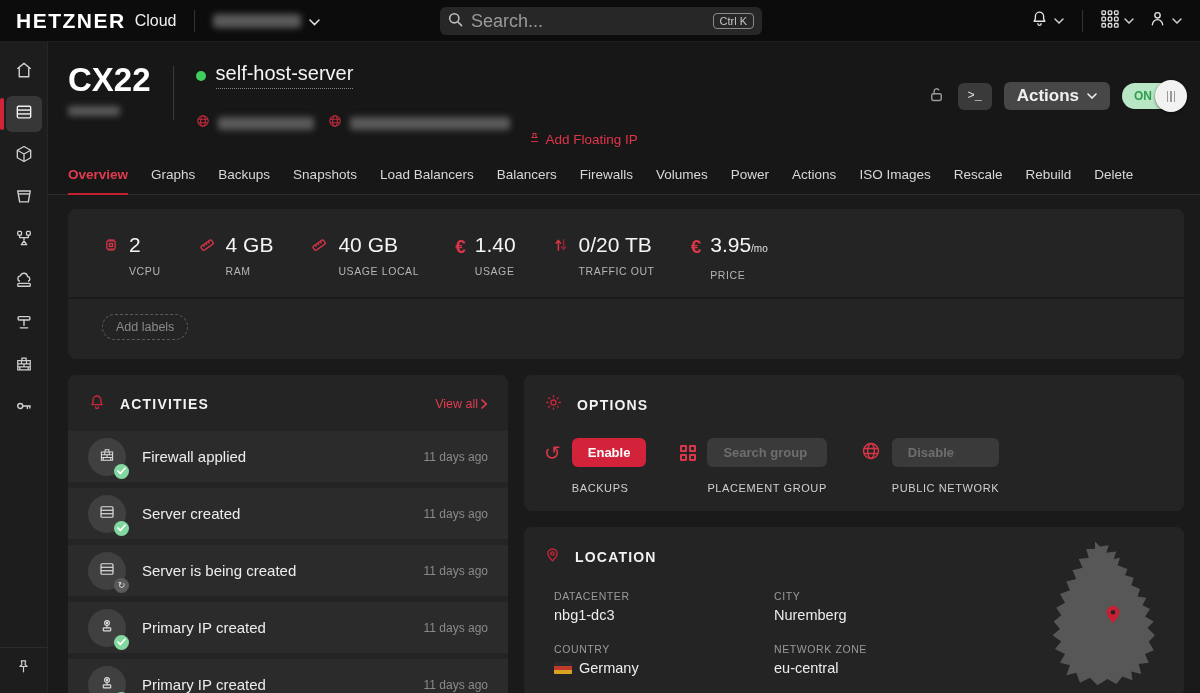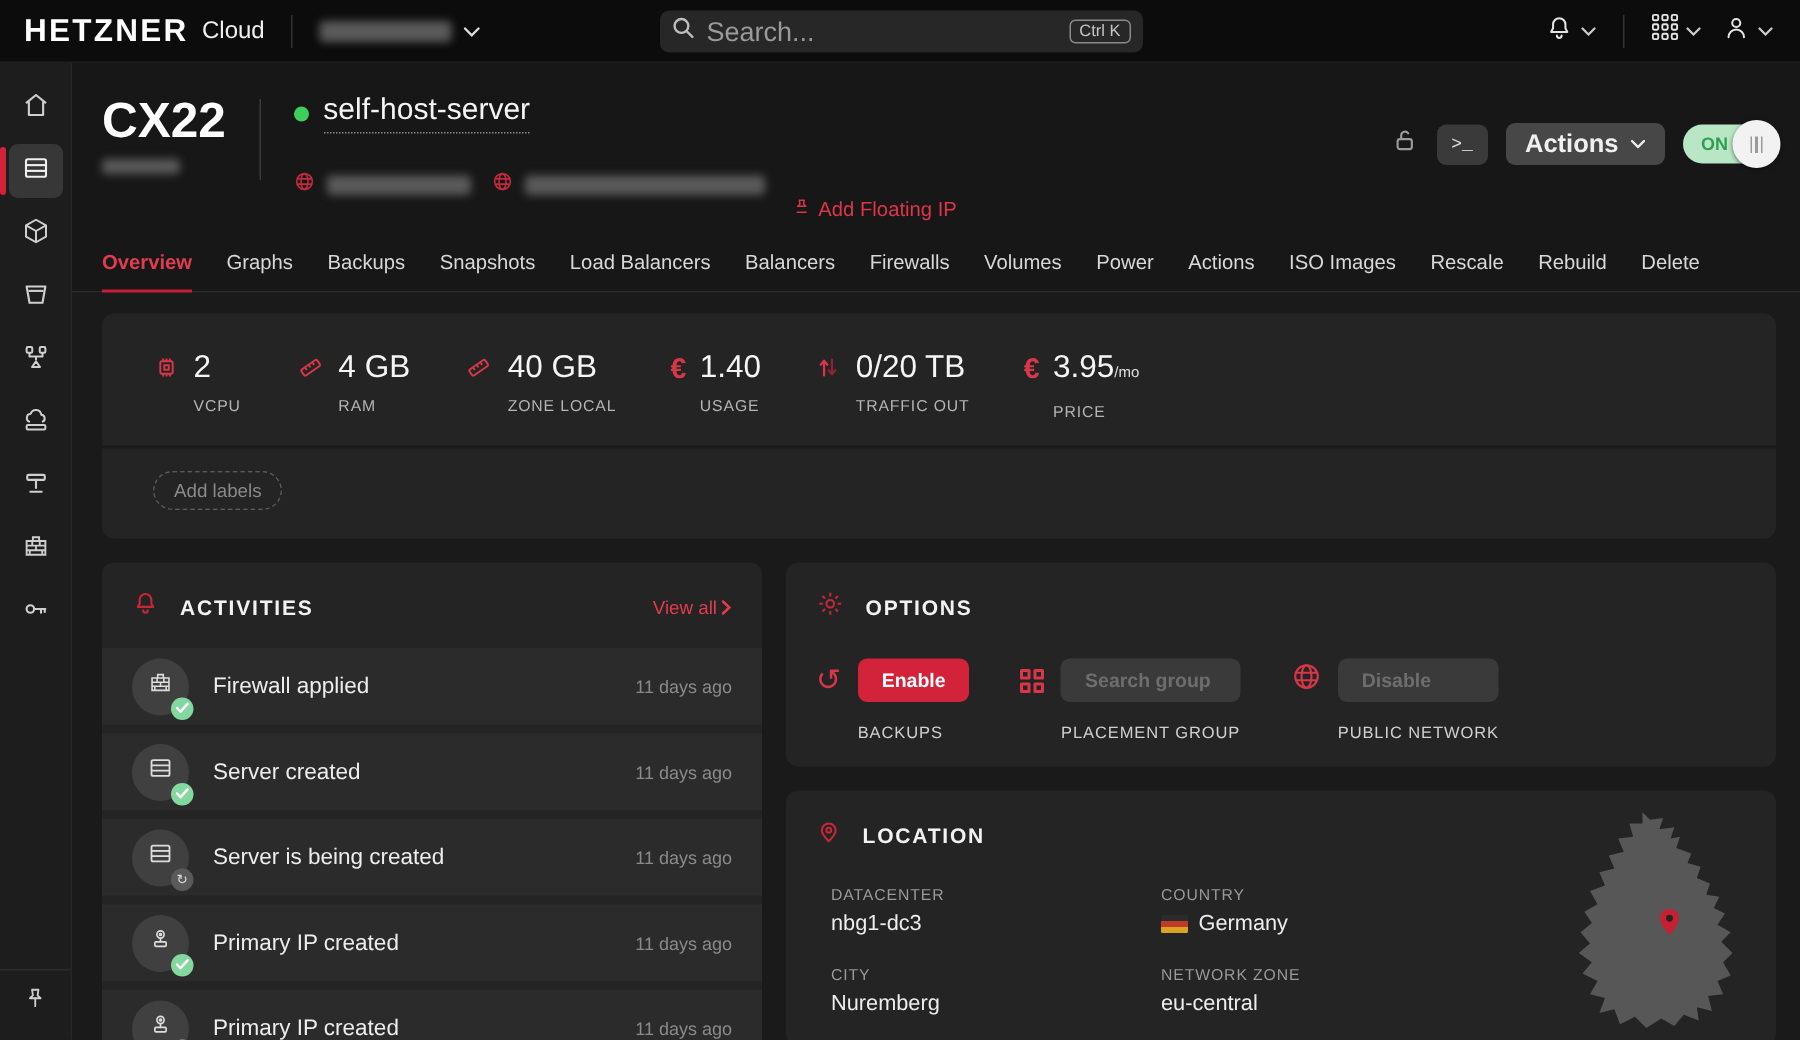--- a/index.html
+++ b/index.html
@@ -365,21 +365,21 @@
         </div>
         <div class="stat">
           <span class="stat-icon"><svg width="20" height="18" viewBox="0 0 24 24" fill="none" stroke="#d93649" stroke-width="1.7">
                 <g transform="rotate(-35 12 12)">
                   <rect x="3.5" y="9" width="17" height="6.5" rx="1.5"></rect>
                   <path d="M8 9v3M12 9v3M16 9v3"></path>
                 </g>
               </svg></span>
           <div>
               <div class="stat-value">40 GB</div>
-              <div class="stat-label">ZONE LOCAL</div>
+              <div class="stat-label">USAGE LOCAL</div>
             </div>
         </div>
         <div class="stat">
           <span class="stat-icon euro">€</span>
           <div>
               <div class="stat-value">1.40</div>
               <div class="stat-label">USAGE</div>
             </div>
         </div>
         <div class="stat">
@@ -554,33 +554,33 @@
                   <circle cx="12" cy="10.5" r="2.3"></circle>
                 </svg></span>
             <span class="panel-title">LOCATION</span>
           </div>
           <div class="loc-fields">
             <div>
               <div class="f-label">DATACENTER</div>
               <div class="f-value">nbg1-dc3</div>
             </div>
             <div>
+              <div class="f-label">CITY</div>
+              <div class="f-value">Nuremberg</div>
+            </div>
+            <div>
               <div class="f-label">COUNTRY</div>
               <div class="f-value">
                 <span class="flag">
                     <i class="b"></i>
                     <i class="r"></i>
                     <i class="g"></i>
                   </span>
                 <span>Germany</span>
               </div>
-            </div>
-            <div>
-              <div class="f-label">CITY</div>
-              <div class="f-value">Nuremberg</div>
             </div>
             <div>
               <div class="f-label">NETWORK ZONE</div>
               <div class="f-value">eu-central</div>
             </div>
           </div>
           <div class="map-wrap">
             <svg width="128" height="150" viewBox="0 0 100 120">
               <path fill="#575757" d="M46,2 L50,6 L57,5 L55,11 L63,10 L61,16 L66,15 L64,21 L72,24 L70,29 L77,31 L75,37 L82,40 L80,46 L87,47 L84,53 L90,56 L86,62 L93,66 L88,71 L94,77 L89,82 L93,89 L86,92 L89,99 L81,100 L83,108 L75,106 L76,113 L68,110 L63,116 L56,112 L48,117 L42,111 L34,115 L31,107 L23,109 L26,101 L18,99 L22,92 L14,88 L19,82 L12,77 L18,72 L13,66 L19,61 L15,55 L22,51 L18,44 L26,41 L23,34 L31,32 L28,25 L36,23 L33,16 L41,15 L39,8 L46,8 Z"></path>
             </svg>

